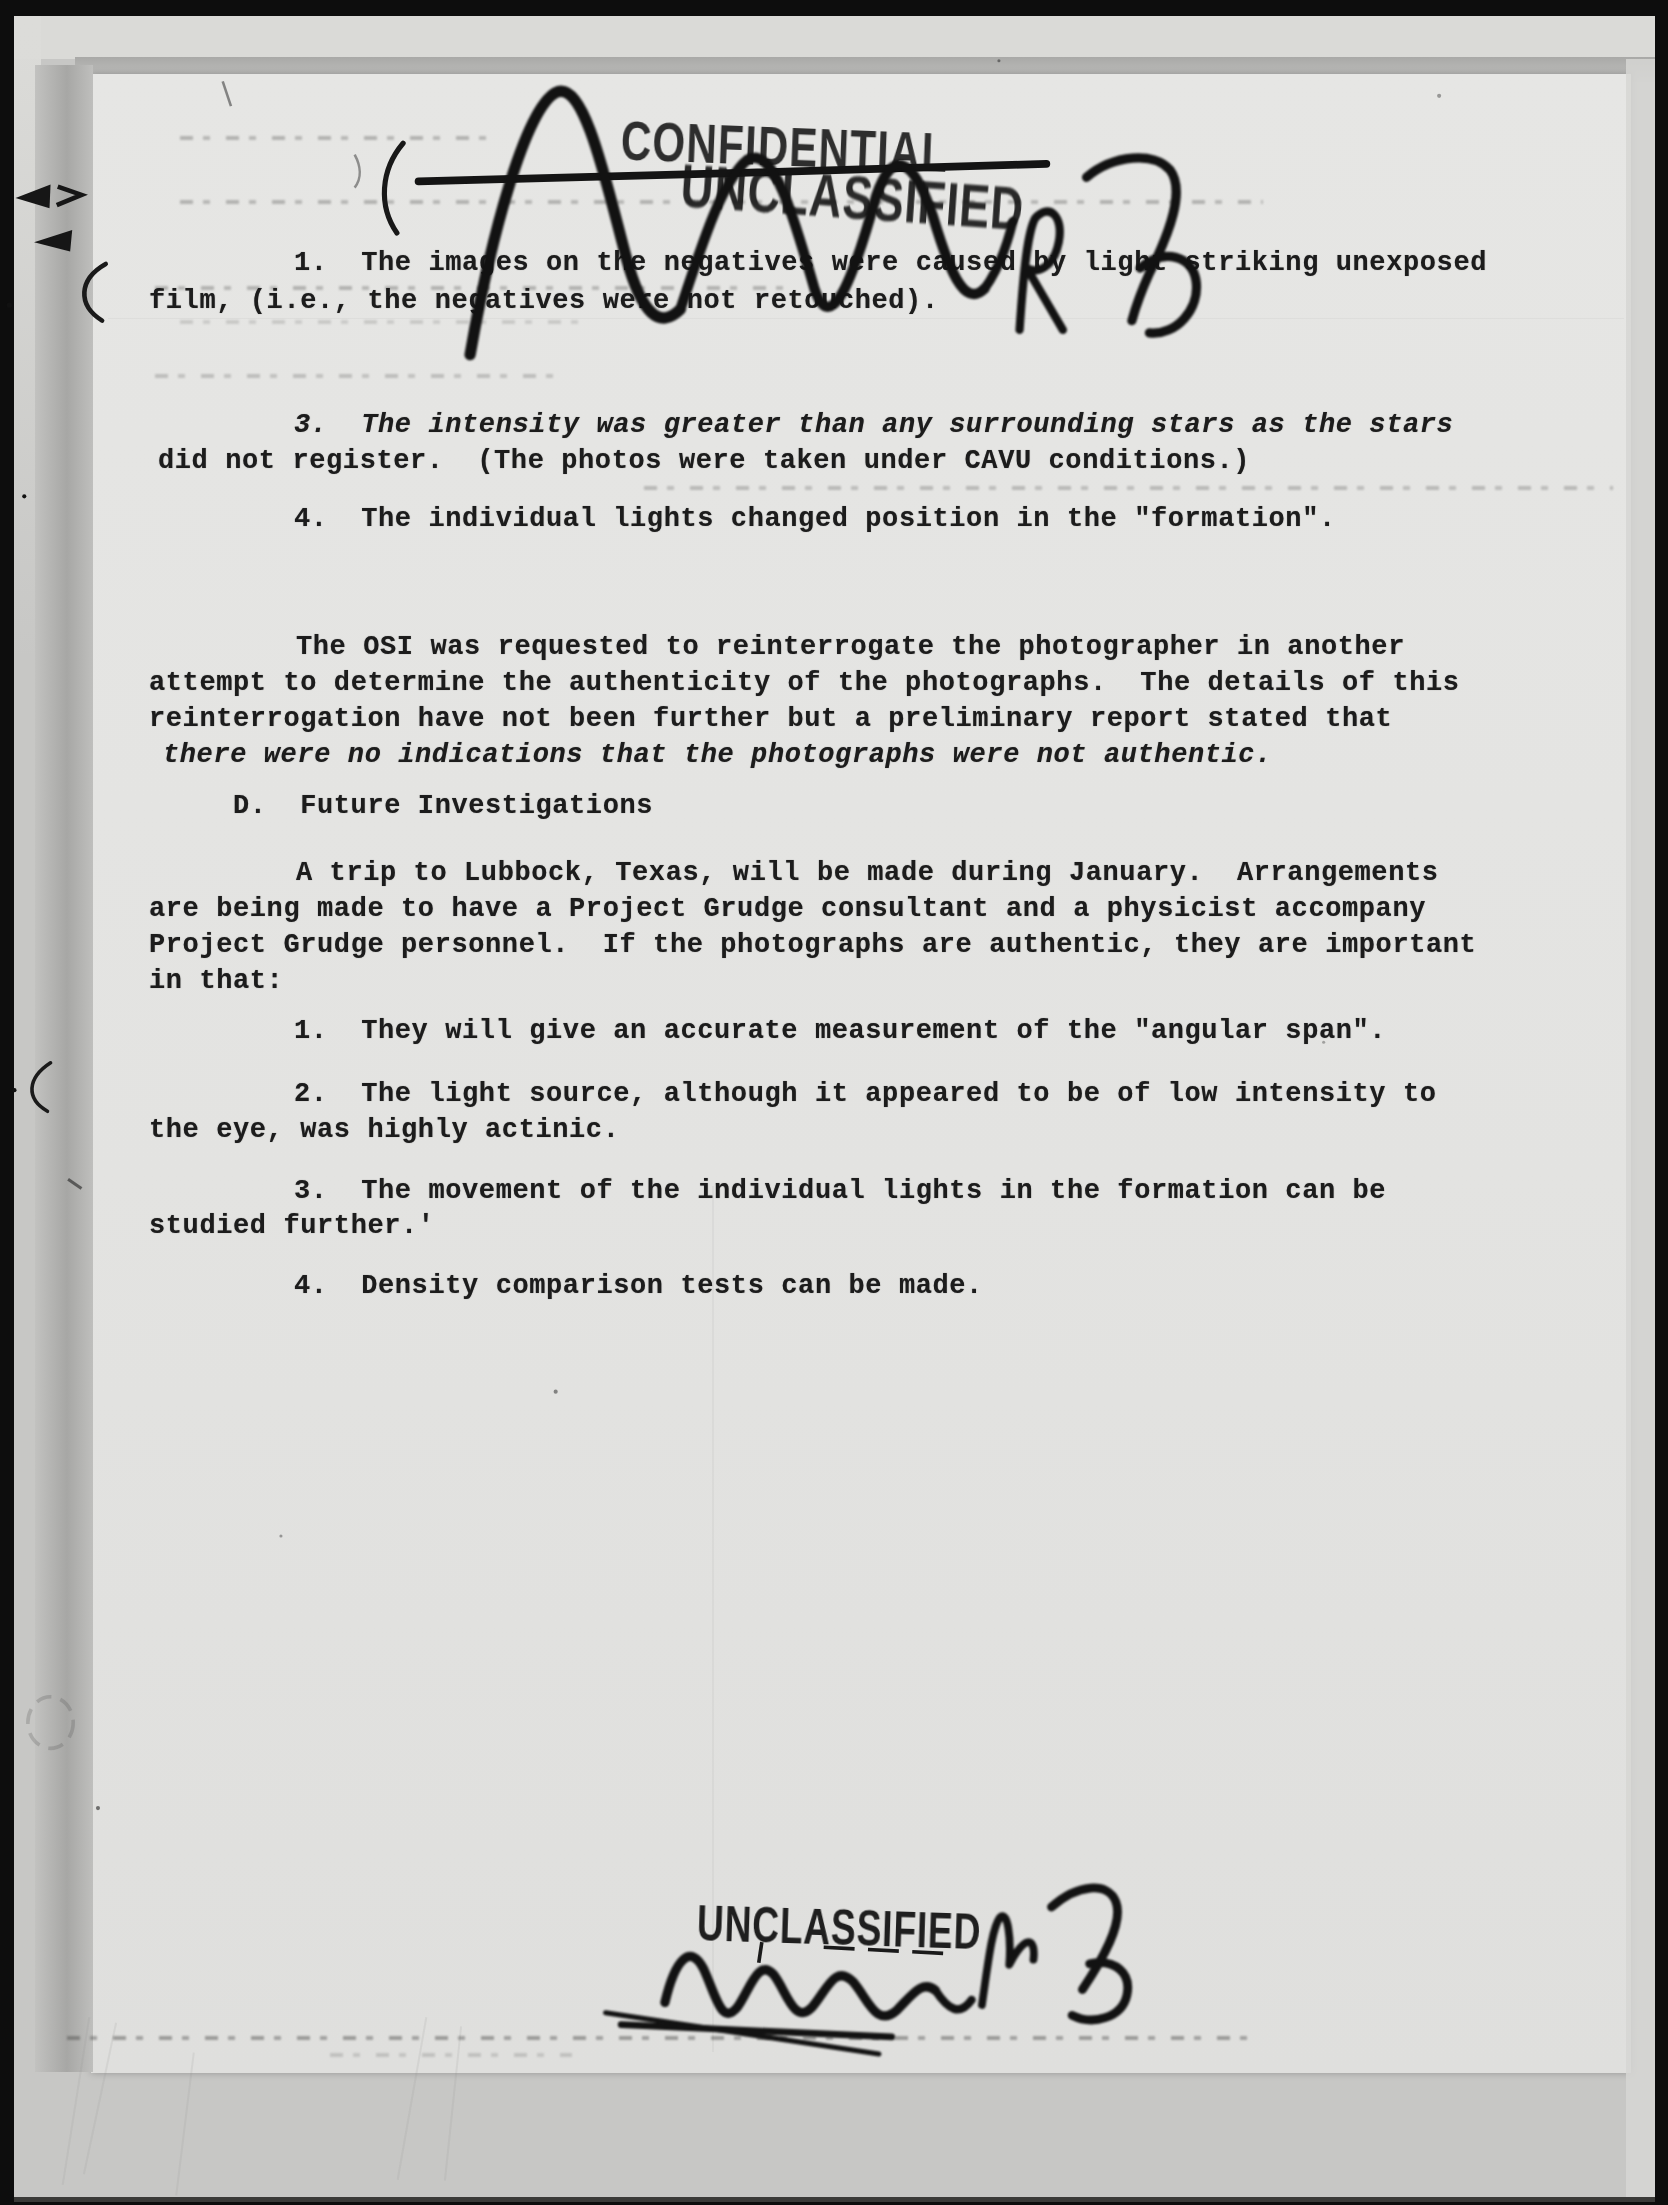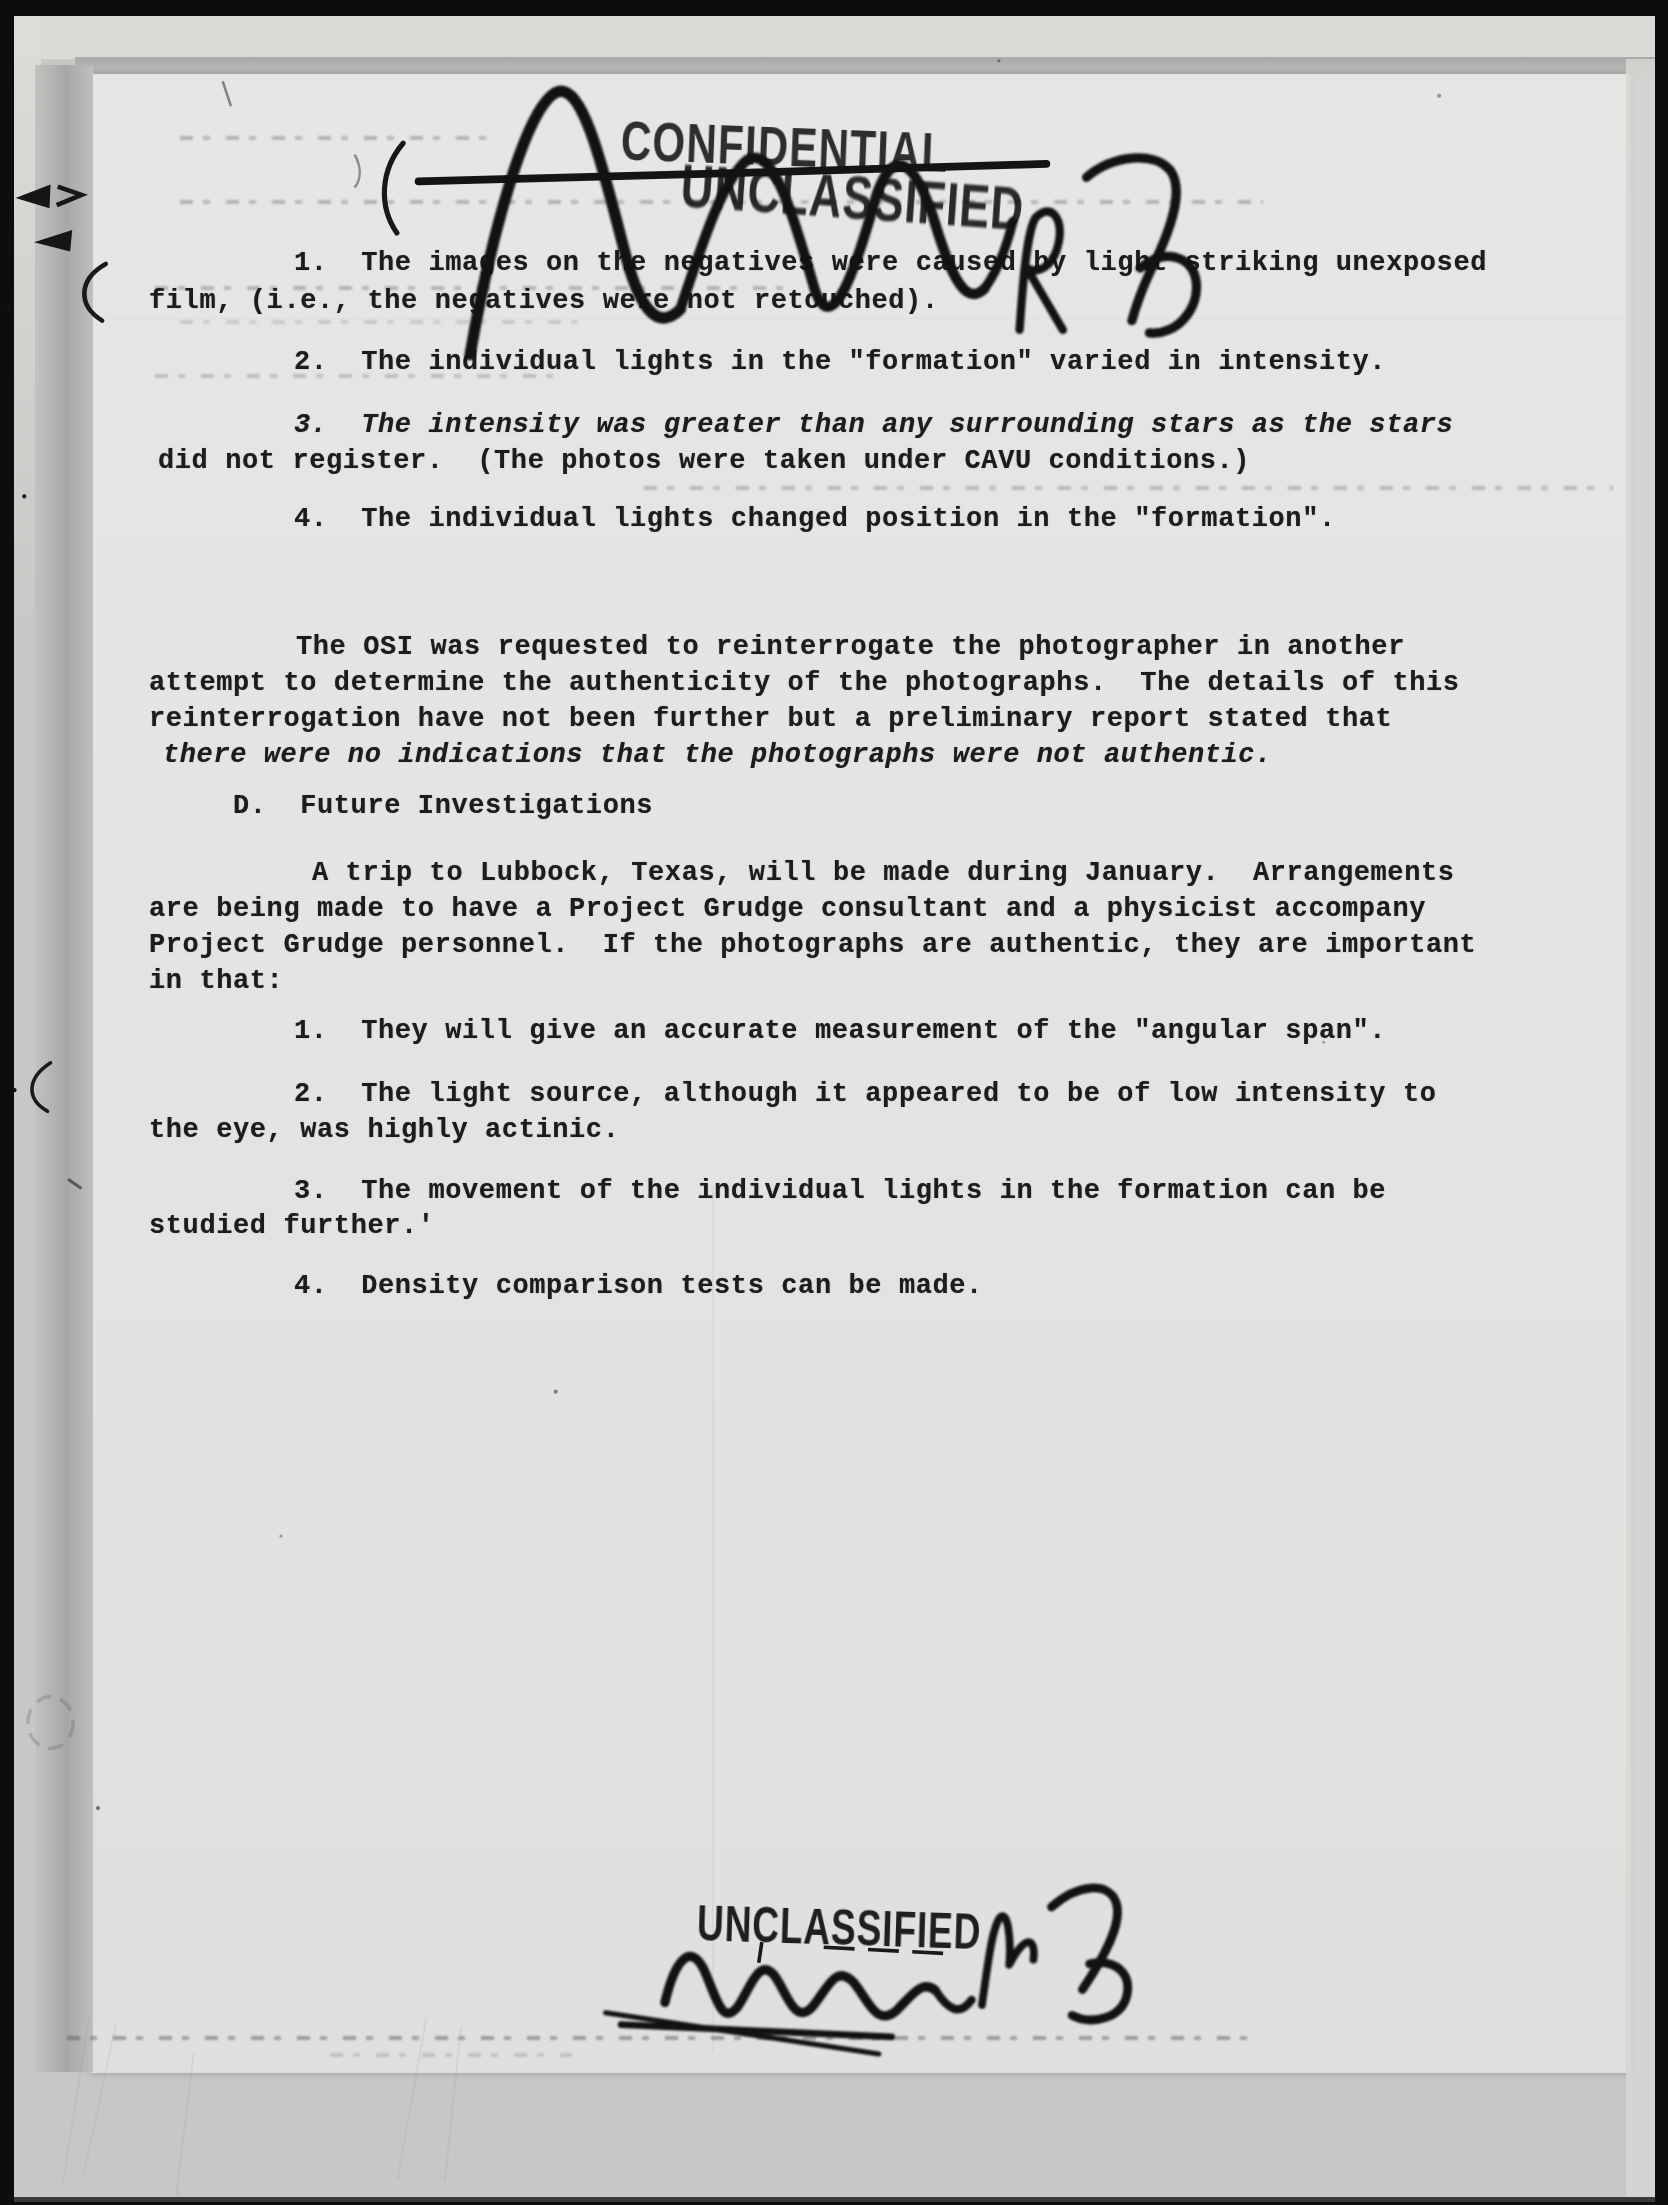--- a/index.html
+++ b/index.html
@@ -72,30 +72,29 @@
   <div class="smudge" style="left:155px;top:374px;width:412px;opacity:.25;"></div>
   <div class="smudge" style="left:644px;top:486px;width:969px;opacity:.28;"></div>
   <div class="smudge" style="left:67px;top:2036px;width:1196px;opacity:.45;"></div>
   <div class="smudge" style="left:330px;top:2053px;width:242px;opacity:.2;"></div>
 
   <div class="stamp conf" style="left:621px;top:109px;">CONFIDENTIAL</div>
   <div class="stamp unclTop" style="left:681px;top:151px;">UNCLASSIFIED</div>
 
   <div class="tl" style="left:294px;top:249px;">1.  The images on the negatives were caused by light striking unexposed</div>
   <div class="tl" style="left:149px;top:287px;">film, (i.e., the negatives were not retouched).</div>
-  <div class="tl" style="left:294px;top:348px;">2.  The individual lights in the "formation" varied in intensity.</div>
   <div class="tl" style="left:294px;top:411px;font-style:italic;">3.  The intensity was greater than any surrounding stars as the stars</div>
   <div class="tl" style="left:149px;top:447px;margin-left:9px;">did not register.  (The photos were taken under CAVU conditions.)</div>
   <div class="tl" style="left:294px;top:505px;">4.  The individual lights changed position in the "formation".</div>
   <div class="tl" style="left:296px;top:633px;">The OSI was requested to reinterrogate the photographer in another</div>
   <div class="tl" style="left:149px;top:669px;">attempt to determine the authenticity of the photographs.  The details of this</div>
   <div class="tl" style="left:149px;top:705px;">reinterrogation have not been further but a preliminary report stated that</div>
   <div class="tl" style="left:163px;top:741px;font-style:italic;">there were no indications that the photographs were not authentic.</div>
   <div class="tl" style="left:233px;top:792px;">D.  Future Investigations</div>
-  <div class="tl" style="left:312px;top:859px;text-align:center;">A trip to Lubbock, Texas, will be made during January.  Arrangements</div>
+  <div class="tl" style="left:296px;top:859px;text-align:center;">A trip to Lubbock, Texas, will be made during January.  Arrangements</div>
   <div class="tl" style="left:149px;top:895px;">are being made to have a Project Grudge consultant and a physicist accompany</div>
   <div class="tl" style="left:149px;top:931px;">Project Grudge personnel.  If the photographs are authentic, they are important</div>
   <div class="tl" style="left:149px;top:967px;">in that:</div>
   <div class="tl" style="left:294px;top:1017px;">1.  They will give an accurate measurement of the "angular span".</div>
   <div class="tl" style="left:294px;top:1080px;">2.  The light source, although it appeared to be of low intensity to</div>
   <div class="tl" style="left:149px;top:1116px;">the eye, was highly actinic.</div>
   <div class="tl" style="left:294px;top:1177px;">3.  The movement of the individual lights in the formation can be</div>
   <div class="tl" style="left:149px;top:1212px;">studied further.'</div>
   <div class="tl" style="left:294px;top:1272px;">4.  Density comparison tests can be made.</div>
 

